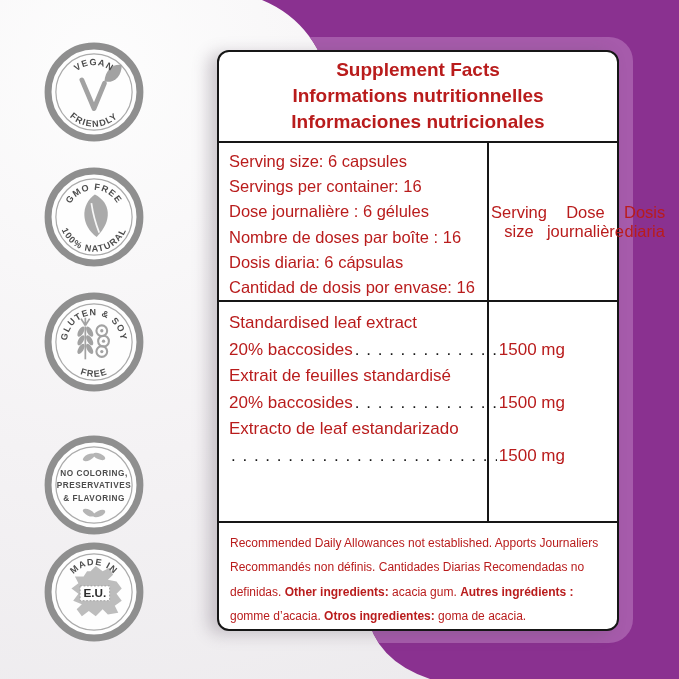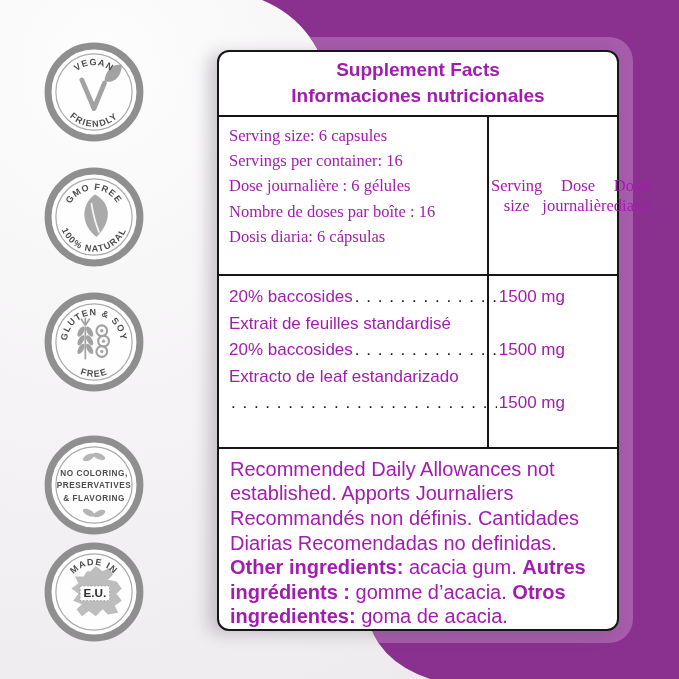--- a/index.html
+++ b/index.html
@@ -9,37 +9,37 @@
   .bg-svg{position:absolute;left:0;top:0;}
   .badge{position:absolute;left:42px;width:104px;height:104px;}
   .badge svg{display:block;}
   .badge-arc{font-weight:bold;font-size:10.5px;letter-spacing:1.3px;fill:#4c4c4c;
     font-family:"Liberation Sans", sans-serif;}
   .badge-line{font-weight:bold;font-size:9.5px;letter-spacing:.6px;fill:#4c4c4c;
     font-family:"Liberation Sans", sans-serif;text-anchor:middle;}
   .panel{position:absolute;left:217px;top:50px;width:402px;height:581px;background:#ffffff;
     border:2.5px solid #161616;border-radius:12px;box-sizing:border-box;
     box-shadow:-9px 3px 16px rgba(90,75,95,.28);
-    display:flex;flex-direction:column;color:#a21caf;}
+    display:flex;flex-direction:column;color:#b91c1c;}
   .sec-title{border-bottom:2px solid #161616;text-align:center;padding:5px 4px 6px;
     font-weight:bold;font-size:19px;line-height:26px;}
-  .sec-serving{position:relative;border-bottom:2px solid #161616;height:159px;box-sizing:border-box;font-family:Liberation Serif, serif;}
+  .sec-serving{position:relative;border-bottom:2px solid #161616;height:159px;box-sizing:border-box;}
   .serv-left{padding:6px 0 0 10px;font-size:16.5px;line-height:25.2px;width:266px;box-sizing:border-box;}
   .vline{position:absolute;top:0;bottom:0;left:268px;width:2px;background:#161616;}
   .serv-right{position:absolute;left:272px;right:2px;top:0;bottom:0;display:flex;
     flex-direction:row;justify-content:space-evenly;align-items:center;
     font-size:16.5px;text-align:center;}
   .sec-ingred{position:relative;border-bottom:2px solid #161616;flex:1;
     padding:8px 0 0 10px;font-size:17px;line-height:26.5px;box-sizing:border-box;}
   .ingred-name{font-weight:bold;font-style:italic;font-size:18px;}
   .irow{display:flex;align-items:center;padding-right:52px;}
   .irow .lead{flex:1;overflow:hidden;white-space:nowrap;margin:0 2px;color:#161616;}
   .irow .lead::after{content:". . . . . . . . . . . . . . . . . . . . . . . . . . . . . . . . . . . . . . . .";letter-spacing:1px;}
   .irow .val{flex:none;}
-  .sec-foot{padding:8px 10px 0 11px;font-size:20px;line-height:24.6px;}
+  .sec-foot{padding:8px 10px 0 11px;font-size:12px;line-height:24.6px;}
   .sec-foot b{font-weight:bold;}
 </style>
 </head>
 <body>
 
 <div class="stage">
 
   <svg class="bg-svg" width="679" height="679" viewBox="0 0 679 679">
     <defs>
       <clipPath id="blobClip">
@@ -142,41 +142,44 @@
         <text x="61" y="66" text-anchor="middle" font-size="13.5" font-weight="bold" fill="#2e2e2e" font-family="Liberation Sans, sans-serif">E.U.</text>
       </g>
       <text class="badge-arc"><textPath href="#arcT5" startOffset="50%" text-anchor="middle">MADE IN</textPath></text>
     </svg>
   </div>
 
   <div class="panel">
 
     <div class="sec-title">
       <div>Supplement Facts</div>
+      <div>Informations nutritionnelles</div>
       <div>Informaciones nutricionales</div>
     </div>
 
     <div class="sec-serving">
       <div class="serv-left">
         <div>Serving size: 6 capsules</div>
         <div>Servings per container: 16</div>
         <div>Dose journalière : 6 gélules</div>
         <div>Nombre de doses par boîte : 16</div>
         <div>Dosis diaria: 6 cápsulas</div>
+        <div>Cantidad de dosis por envase: 16</div>
       </div>
       <div class="vline"></div>
       <div class="serv-right">
         <div>Serving size</div>
         <div>Dose journalière</div>
         <div>Dosis diaria</div>
       </div>
     </div>
 
     <div class="sec-ingred">
       <div class="vline"></div>
+      <div>Standardised leaf extract</div>
       <div class="irow">
         <span>20% baccosides</span>
         <span class="lead"></span>
         <span class="val">1500 mg</span>
       </div>
       <div>Extrait de feuilles standardisé</div>
       <div class="irow">
         <span>20% baccosides</span>
         <span class="lead"></span>
         <span class="val">1500 mg</span>

